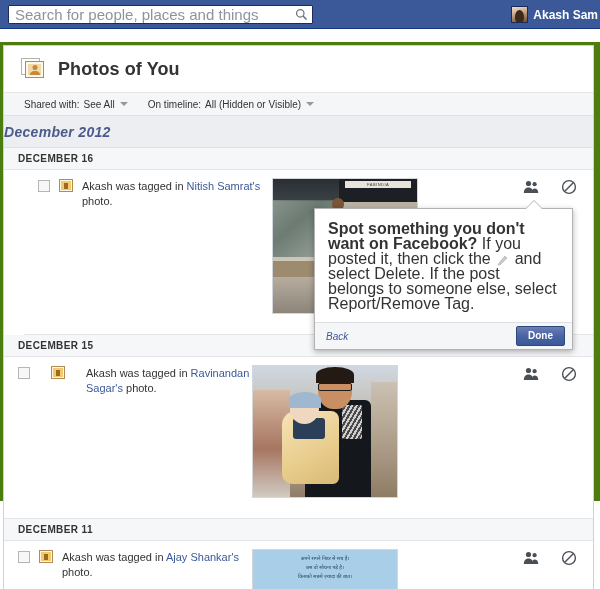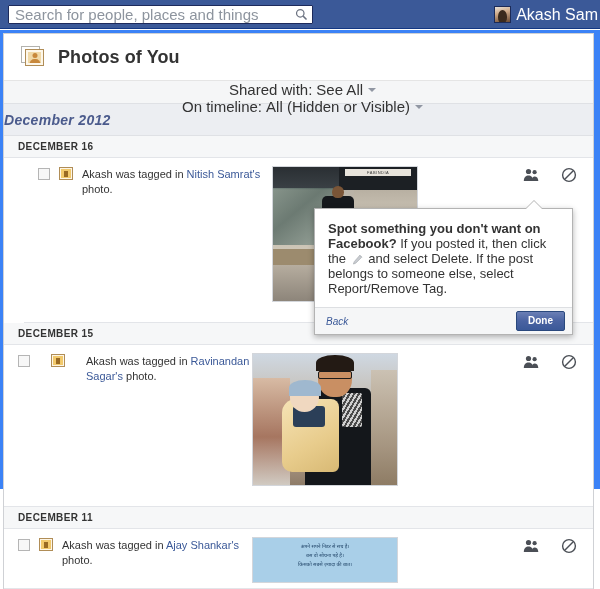--- a/index.html
+++ b/index.html
@@ -81,35 +81,35 @@
   .me-avatar::after {
     content: "";
     position: absolute;
     left: 3px; top: 3px;
     width: 9px; height: 13px;
     border-radius: 50% 50% 40% 40%;
     background: #3b2a1d;
   }
   .me-name {
     color: #ffffff;
-    font-size: 16px;
-    font-weight: normal;
+    font-size: 12px;
+    font-weight: bold;
     margin-left: 5px;
     white-space: nowrap;
     overflow: hidden;
   }
 
   
   .page {
     position: absolute;
-    top: 30px;
+    top: 42px;
     left: 0;
     width: 600px;
     height: 459px;
-    background: #3b82f6;
+    background: #4d7c0f;
   }
   .content-card {
     position: absolute;
     left: 3px;
     top: 3px;
     width: 591px;
     background: #ffffff;
     border: 1px solid #cfd1d5;
     box-sizing: border-box;
   }
@@ -177,23 +177,22 @@
   
   .filter-bar {
     height: 23px;
     background: #f5f6f7;
     border-bottom: 1px solid #dfe1e5;
     box-sizing: border-box;
     display: flex;
     align-items: center;
     justify-content: flex-start;
     padding-right: 12px;
-    font-size: 15px;
+    font-size: 10px;
     color: #333;
-    flex-direction: column;
   }
   .filter-group {
     display: flex;
     align-items: center;
     margin-left: 20px;
     white-space: nowrap;
   }
   .filter-label { color: #333; }
   .filter-value {
     color: #333;
@@ -486,21 +485,21 @@
     position: absolute;
     left: 211px;
     top: -8px;
     width: 0; height: 0;
     border-left: 8px solid transparent;
     border-right: 8px solid transparent;
     border-bottom: 8px solid #ffffff;
   }
   .tip-body {
     padding: 12px 13px 11px 13px;
-    font-size: 13px;
+    font-size: 16px;
     line-height: 15px;
     color: #333333;
   }
   .tip-body b { font-weight: bold; }
   .tip-pencil {
     display: inline-block;
     width: 11px;
     height: 11px;
     vertical-align: -2px;
     margin: 0 2px;

